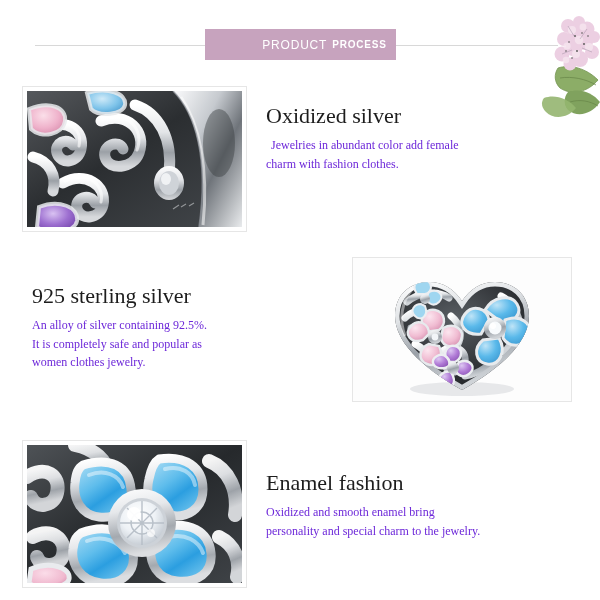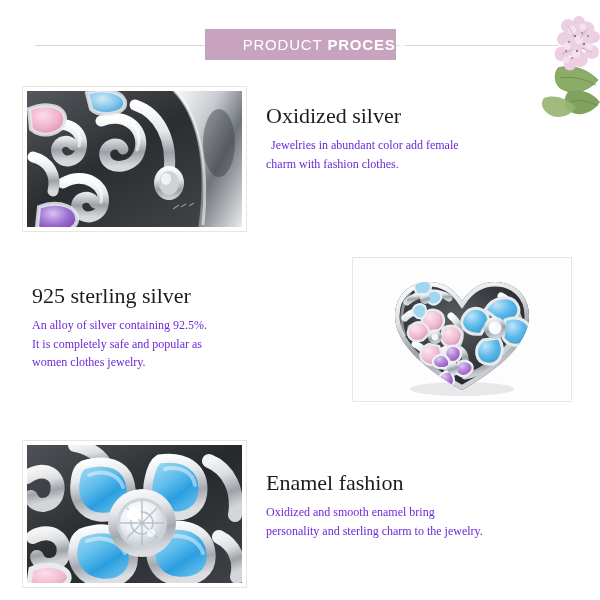--- a/index.html
+++ b/index.html
@@ -40,29 +40,29 @@
     height: 31px;
     background: #c7a3be;
     display: flex;
     align-items: center;
     justify-content: center;
     letter-spacing: 0.5px;
   }
   .title-chip .t-light {
     color: #ffffff;
     font-family: "Liberation Sans", sans-serif;
-    font-size: 15px;
+    font-size: 12px;
     font-weight: 400;
     letter-spacing: 0.8px;
     margin-left: 48px;
   }
   .title-chip .t-bold {
     color: #ffffff;
     font-family: "Liberation Sans", sans-serif;
-    font-size: 15px;
+    font-size: 10px;
     font-weight: 700;
     letter-spacing: 0.8px;
     margin-left: 5px;
   }
 
   
   .corner-floral {
     position: absolute;
     right: 0;
     top: 6px;
@@ -440,15 +440,15 @@
     <span class="ln">An alloy of silver containing 92.5%.</span>
     <span class="ln">It is completely safe and popular as</span>
     <span class="ln">women clothes jewelry.</span>
   </p>
 </div>
 
 <div class="block blk-3">
   <h2 class="heading">Enamel fashion</h2>
   <p class="body-text">
     <span class="ln">Oxidized and smooth enamel bring</span>
-    <span class="ln">personality and sterling charm to the jewelry.</span>
+    <span class="ln">personality and special charm to the jewelry.</span>
   </p>
 </div>
 
 </body></html>

